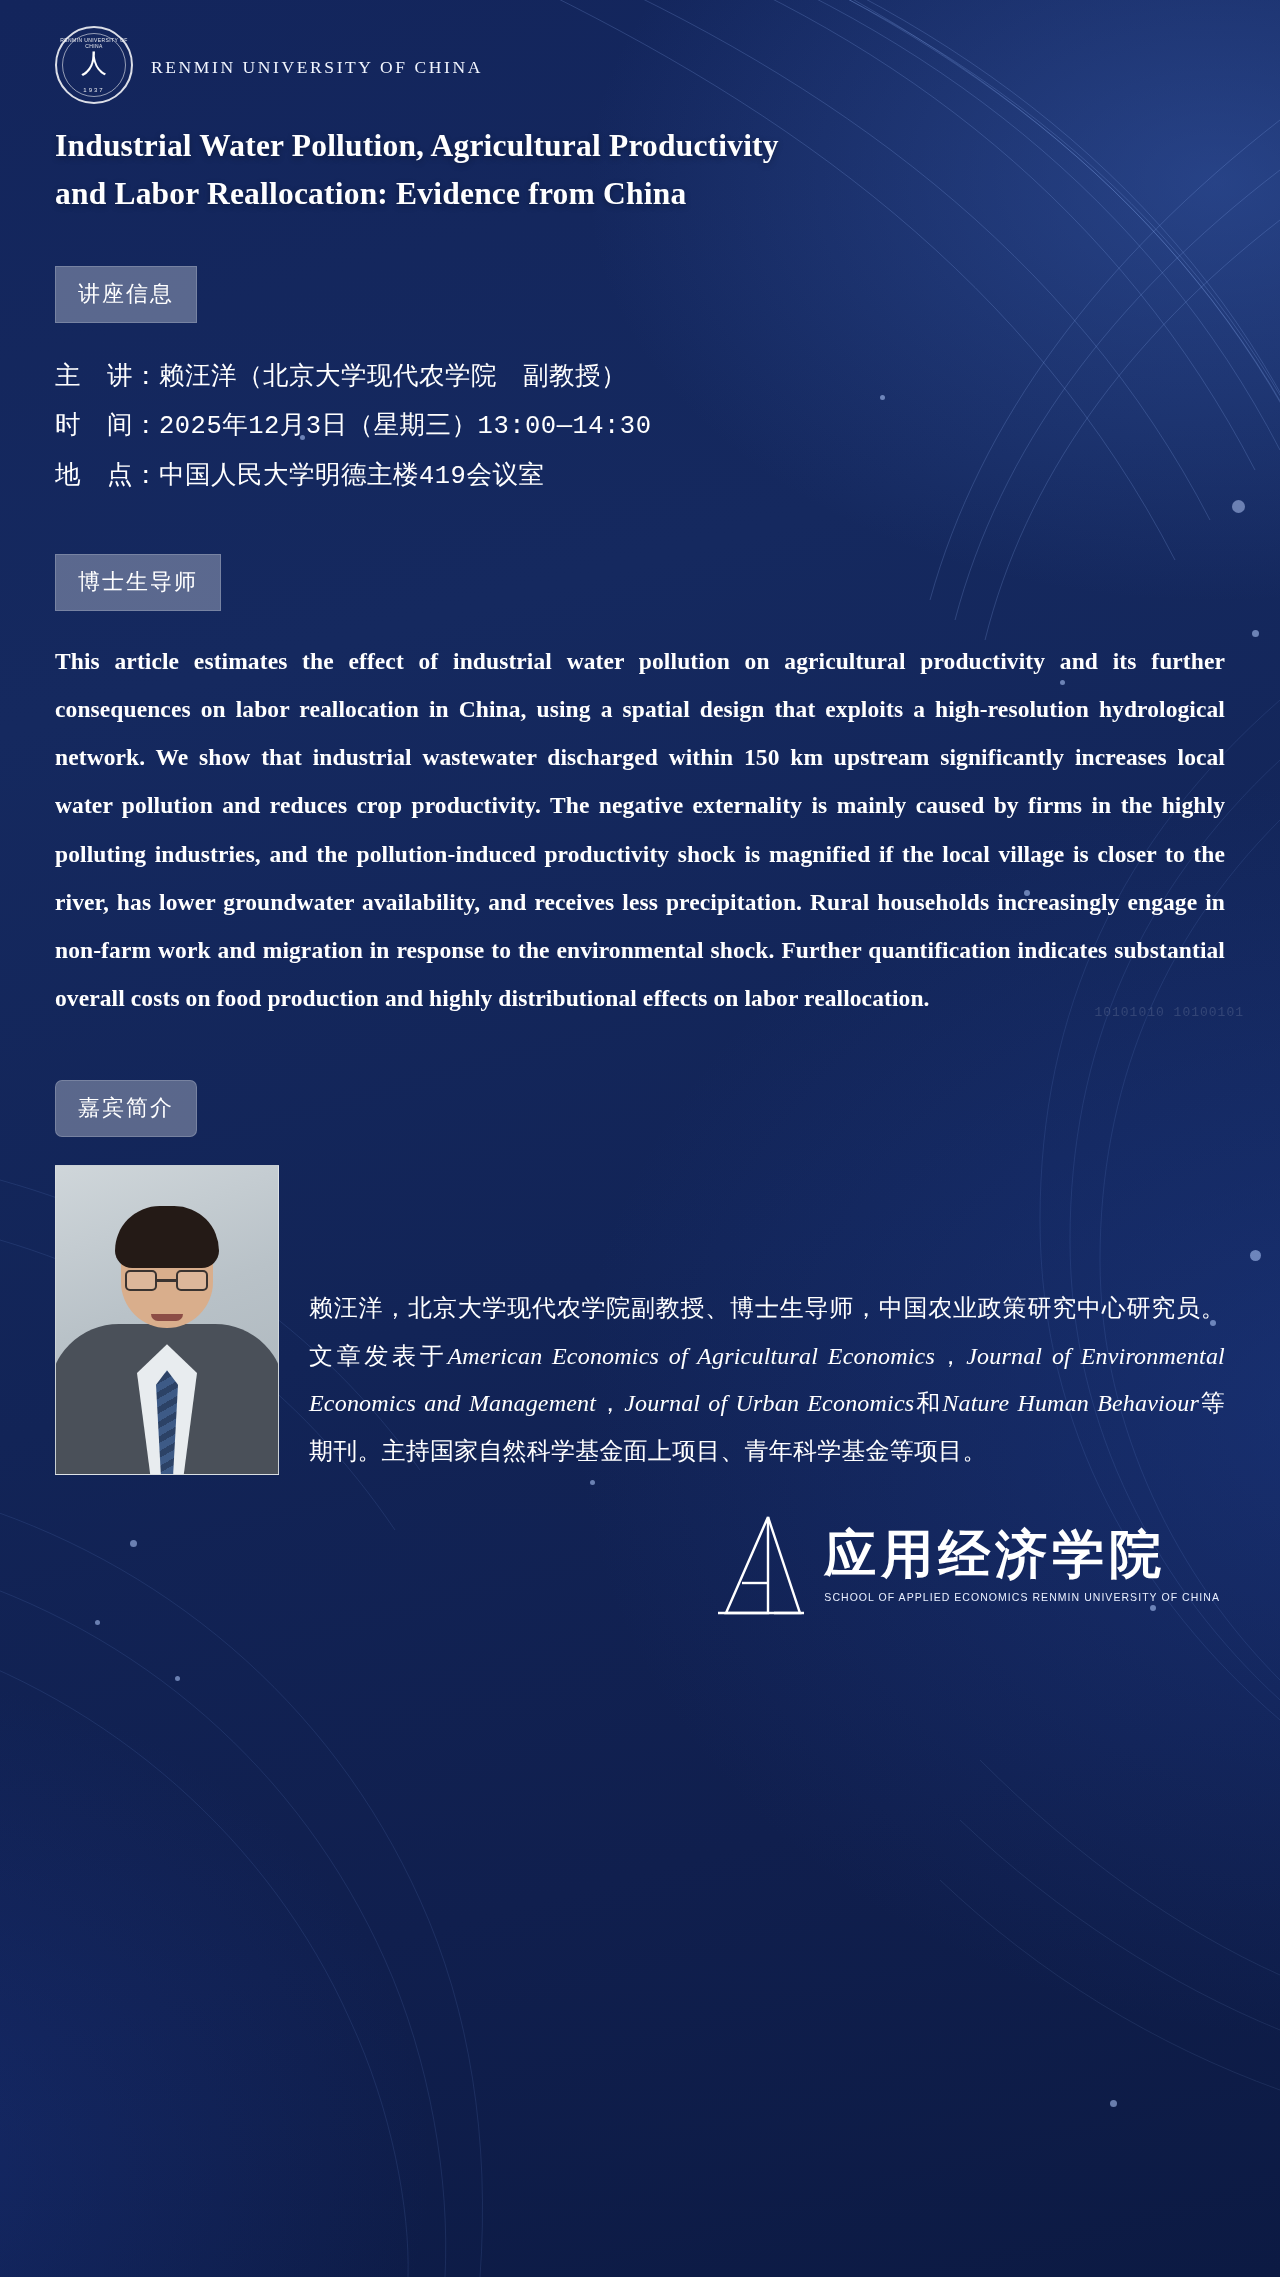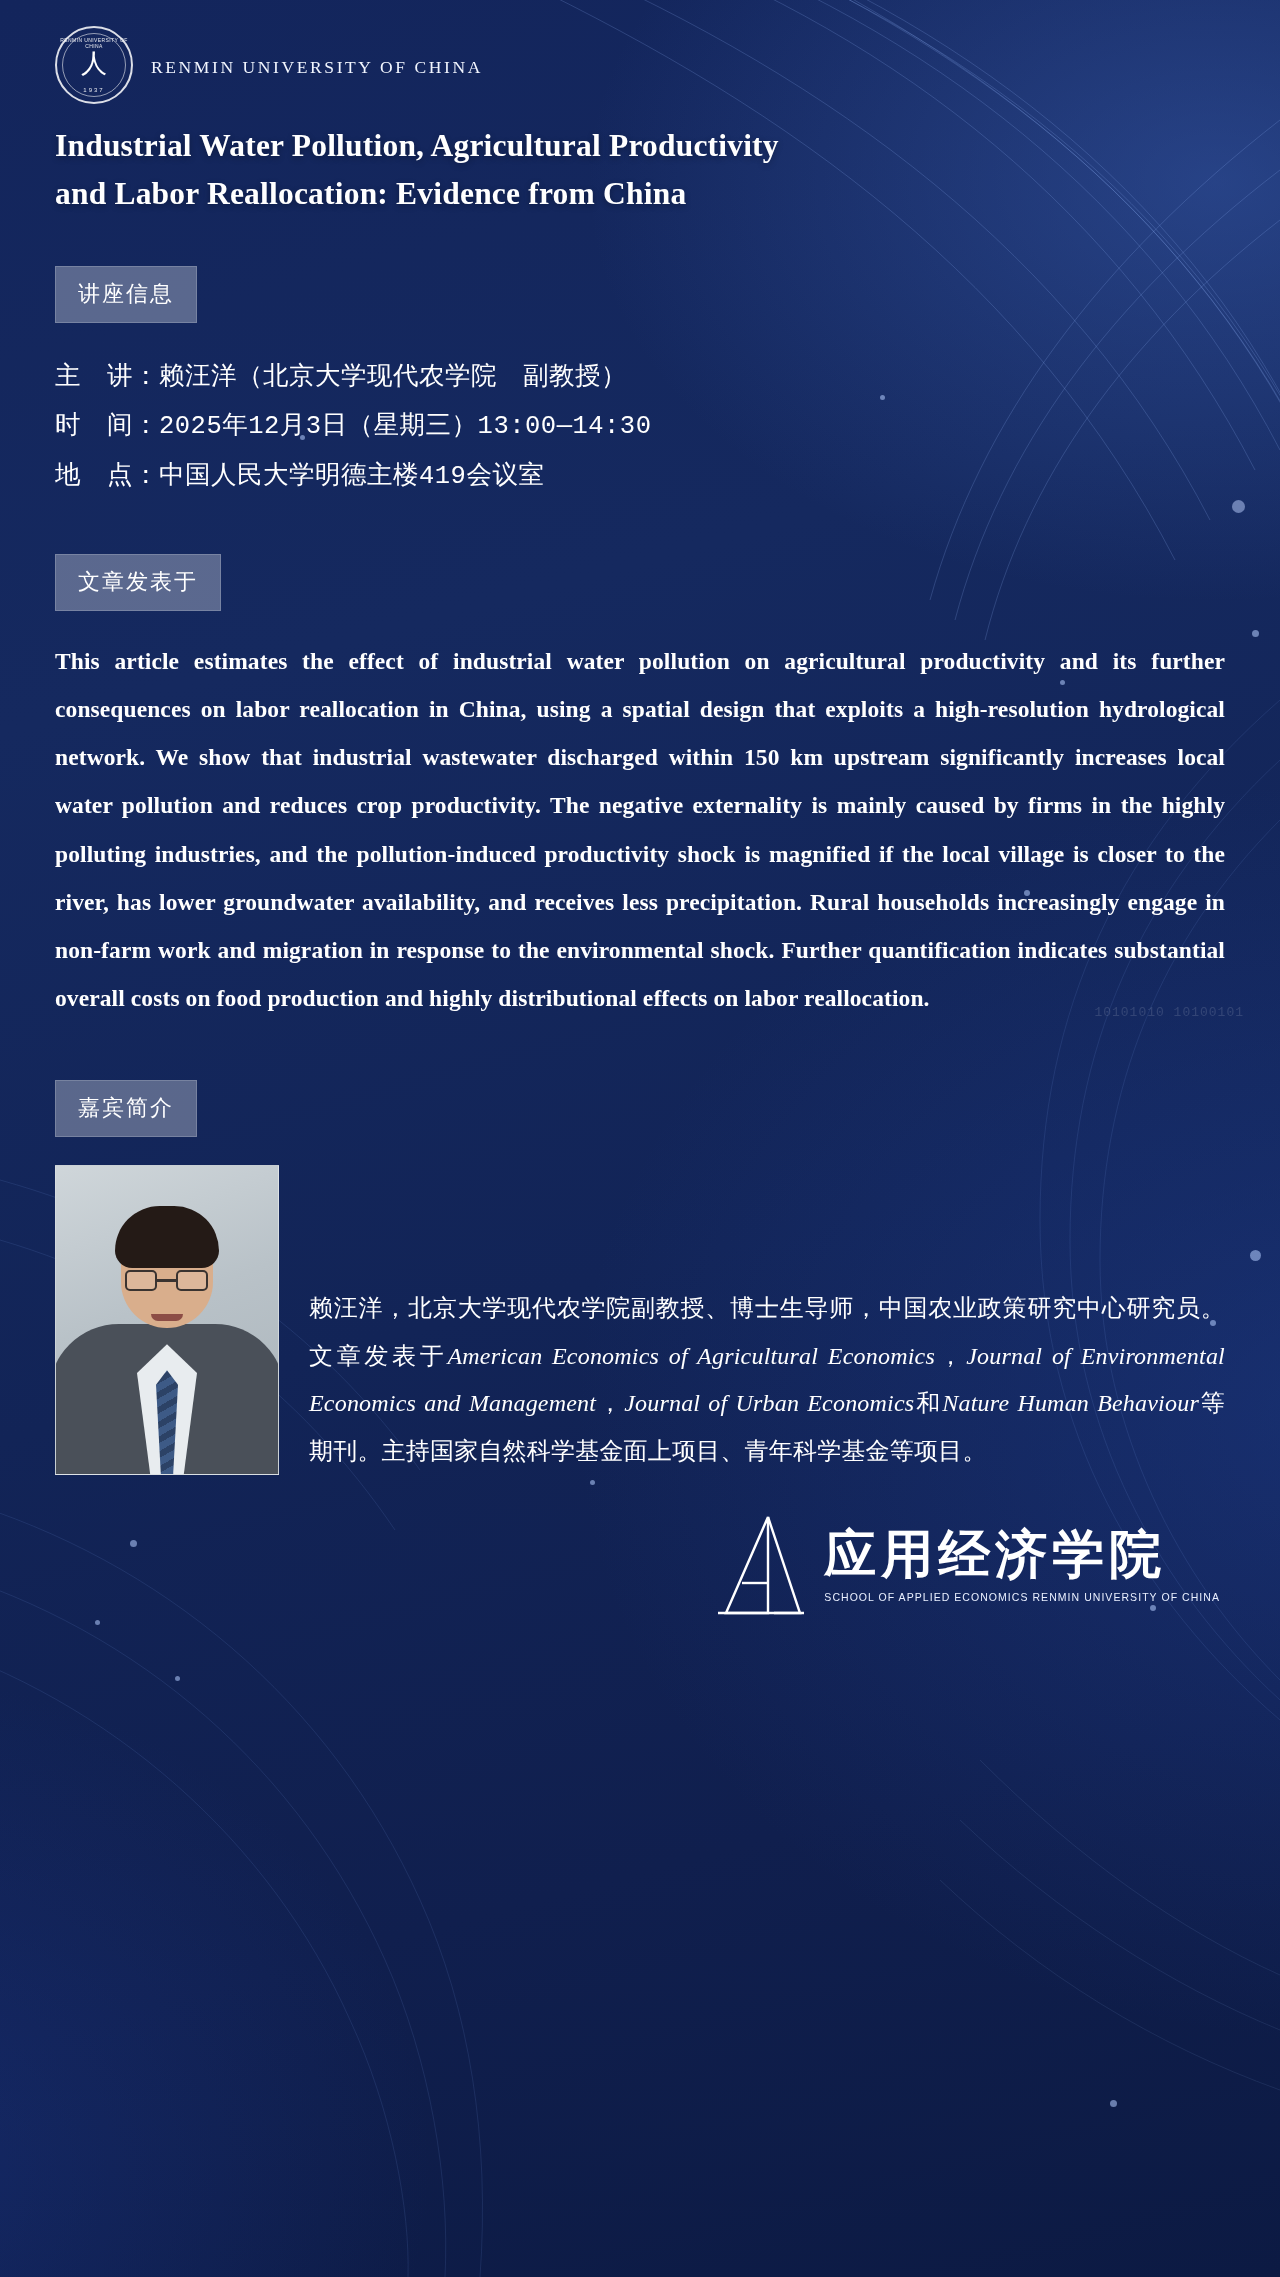--- a/index.html
+++ b/index.html
@@ -112,21 +112,21 @@
     display: inline-block;
     background: rgba(255,255,255,0.30);
     border: 1px solid rgba(255,255,255,0.18);
     padding: 12px 22px 13px;
     font-size: 22px;
     letter-spacing: 2px;
     color: #ffffff;
   }
   .tag-info { margin-top: 48px; }
   .tag-abs  { margin-top: 52px; }
-  .tag-bio  { margin-top: 58px; }
+  .tag-bio  { margin-top: 58px; border-radius: 7px; }
 
   
   .info { margin-top: 30px; font-family: Liberation Mono, monospace; }
   .info-line {
     font-size: 25.5px;
     line-height: 1.95;
     letter-spacing: 0.5px;
     white-space: pre;
   }
 
@@ -351,21 +351,21 @@
 
     
     <div class="tag tag-info">讲座信息</div>
     <div class="info">
       <div class="info-line">主　讲：赖汪洋（北京大学现代农学院　副教授）</div>
       <div class="info-line">时　间：2025年12月3日（星期三）13:00—14:30</div>
       <div class="info-line">地　点：中国人民大学明德主楼419会议室</div>
     </div>
 
     
-    <div class="tag tag-abs">文章发表于</div>
+    <div class="tag tag-abs">博士生导师</div>
     <div class="abstract">This article estimates the effect of industrial water pollution on agricultural productivity and its further consequences on labor reallocation in China, using a spatial design that exploits a high-resolution hydrological network. We show that industrial wastewater discharged within 150 km upstream significantly increases local water pollution and reduces crop productivity. The negative externality is mainly caused by firms in the highly polluting industries, and the pollution-induced productivity shock is magnified if the local village is closer to the river, has lower groundwater availability, and receives less precipitation. Rural households increasingly engage in non-farm work and migration in response to the environmental shock. Further quantification indicates substantial overall costs on food production and highly distributional effects on labor reallocation.</div>
 
     
     <div class="tag tag-bio">嘉宾简介</div>
     <div class="bio-row">
       <div class="portrait">
         <div class="p-body"></div>
         <div class="p-shirt"></div>
         <div class="p-tie"></div>
         <div class="p-head"></div>

